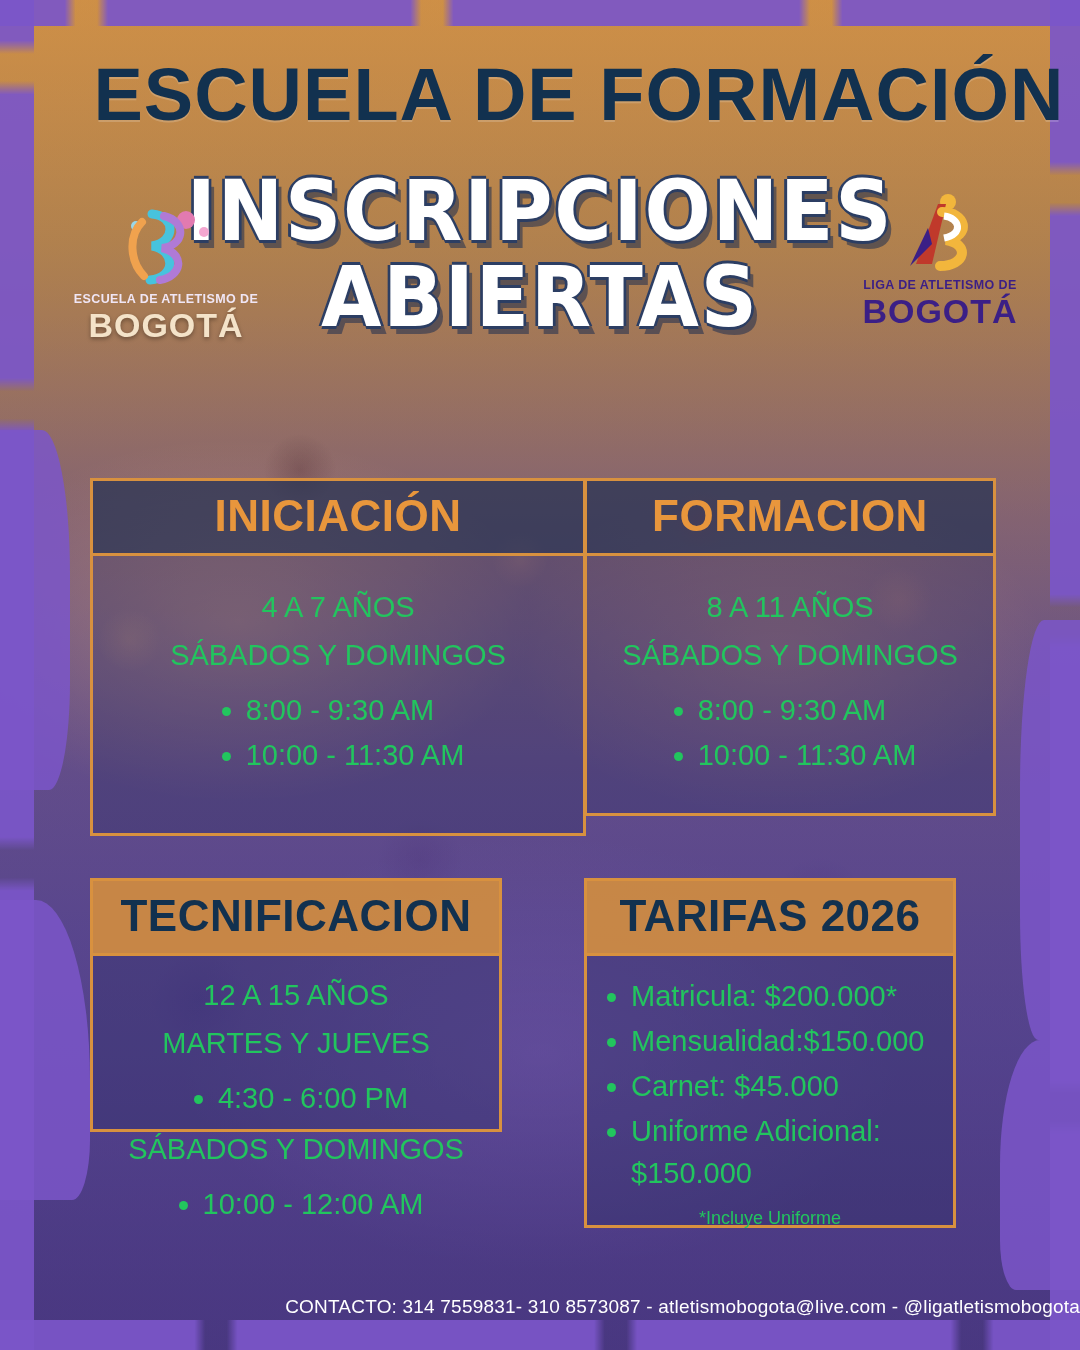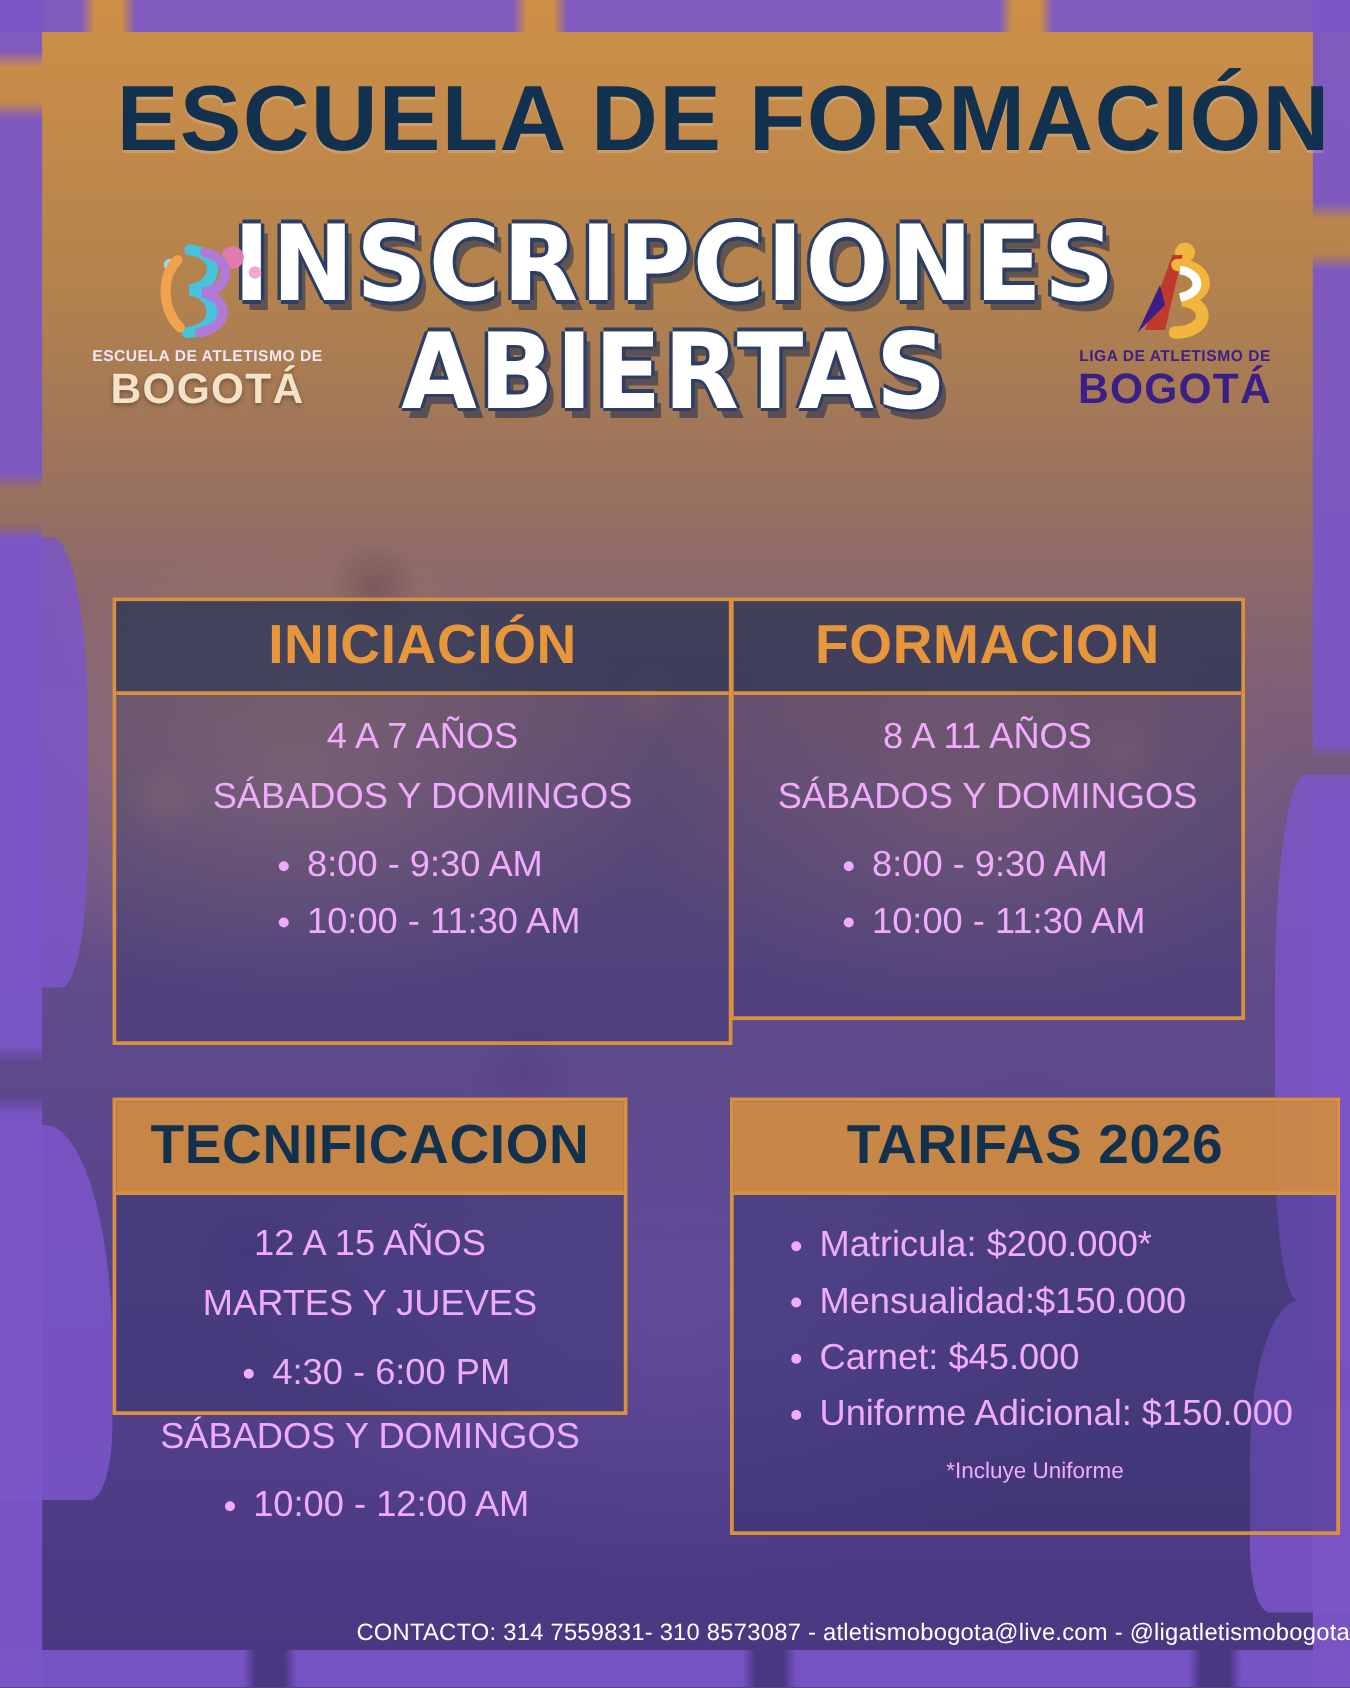--- a/index.html
+++ b/index.html
@@ -81,21 +81,21 @@
     line-height:.95;
     letter-spacing:2px;
     transform:scaleX(.93);
     text-shadow:
       -3px 0 0 #2c3e63, 3px 0 0 #2c3e63, 0 -3px 0 #2c3e63, 0 3px 0 #2c3e63,
       6px 8px 0 rgba(30,45,80,.55);
   }
   .title-sub .l2{display:block;margin-top:6px;}
 
   
-  .logo-left{position:absolute;left:66px;top:192px;width:200px;text-align:center;}
+  .logo-left{position:absolute;left:66px;top:206px;width:200px;text-align:center;}
   .logo-right{position:absolute;right:40px;top:192px;width:200px;text-align:center;}
   .logo-mark{height:82px;display:flex;align-items:center;justify-content:center;}
   .logo-cap{font-size:12.5px;font-weight:bold;color:#f0e6f5;letter-spacing:.4px;margin-top:4px;}
   .logo-city{font-size:34px;font-weight:bold;letter-spacing:1px;line-height:1;margin-top:2px;}
   .logo-city.l{color:#f4e3c9;text-shadow:0 2px 4px rgba(0,0,0,.35);}
   .logo-city.r{color:#3b1f86;}
   .logo-cap.r{color:#3b1f86;}
 
   
   .card{
@@ -106,22 +106,22 @@
   }
   .card .hdr{
     border-bottom:3px solid #d8913f;
     background:rgba(30,48,78,.55);
     text-align:center;
     padding:10px 6px 12px;
     font-size:44px;font-weight:bold;
     letter-spacing:.5px;
   }
   .card .body{
-    padding:6px 10px 10px;
-    color:#f0abfc;
+    padding:24px 10px 10px;
+    color:#22c55e;
     text-align:center;
     font-size:29px;
     line-height:1.45;
   }
   .card .body .line{margin:6px 0;}
   .card ul{
     list-style:disc;
     margin:4px auto 0;
     padding-left:34px;
     display:inline-block;
@@ -129,21 +129,21 @@
   }
   .card ul li{margin:3px 0;}
   .note{font-size:18px;margin-top:8px;}
 
   #card-iniciacion{left:90px;top:478px;width:496px;height:358px;}
   #card-iniciacion .hdr{color:#e8963c;}
   #card-formacion{left:584px;top:478px;width:412px;height:338px;}
   #card-formacion .hdr{color:#e8963c;}
   #card-tecnificacion{left:90px;top:878px;width:412px;height:254px;}
   #card-tecnificacion .hdr{color:#12314f;background:rgba(216,145,63,.88);}
-  #card-tarifas{left:584px;top:878px;width:488px;height:350px;}
+  #card-tarifas{left:584px;top:878px;width:372px;height:350px;}
   #card-tarifas .hdr{color:#12314f;background:rgba(216,145,63,.88);}
   #card-tecnificacion .body,#card-tarifas .body{padding-top:12px;}
 
   
   .contact{
     position:absolute;left:0;bottom:32px;width:1080px;text-align:right;
     color:#ffffff;font-size:19px;letter-spacing:.2px;
   }
 </style>
 </head>

